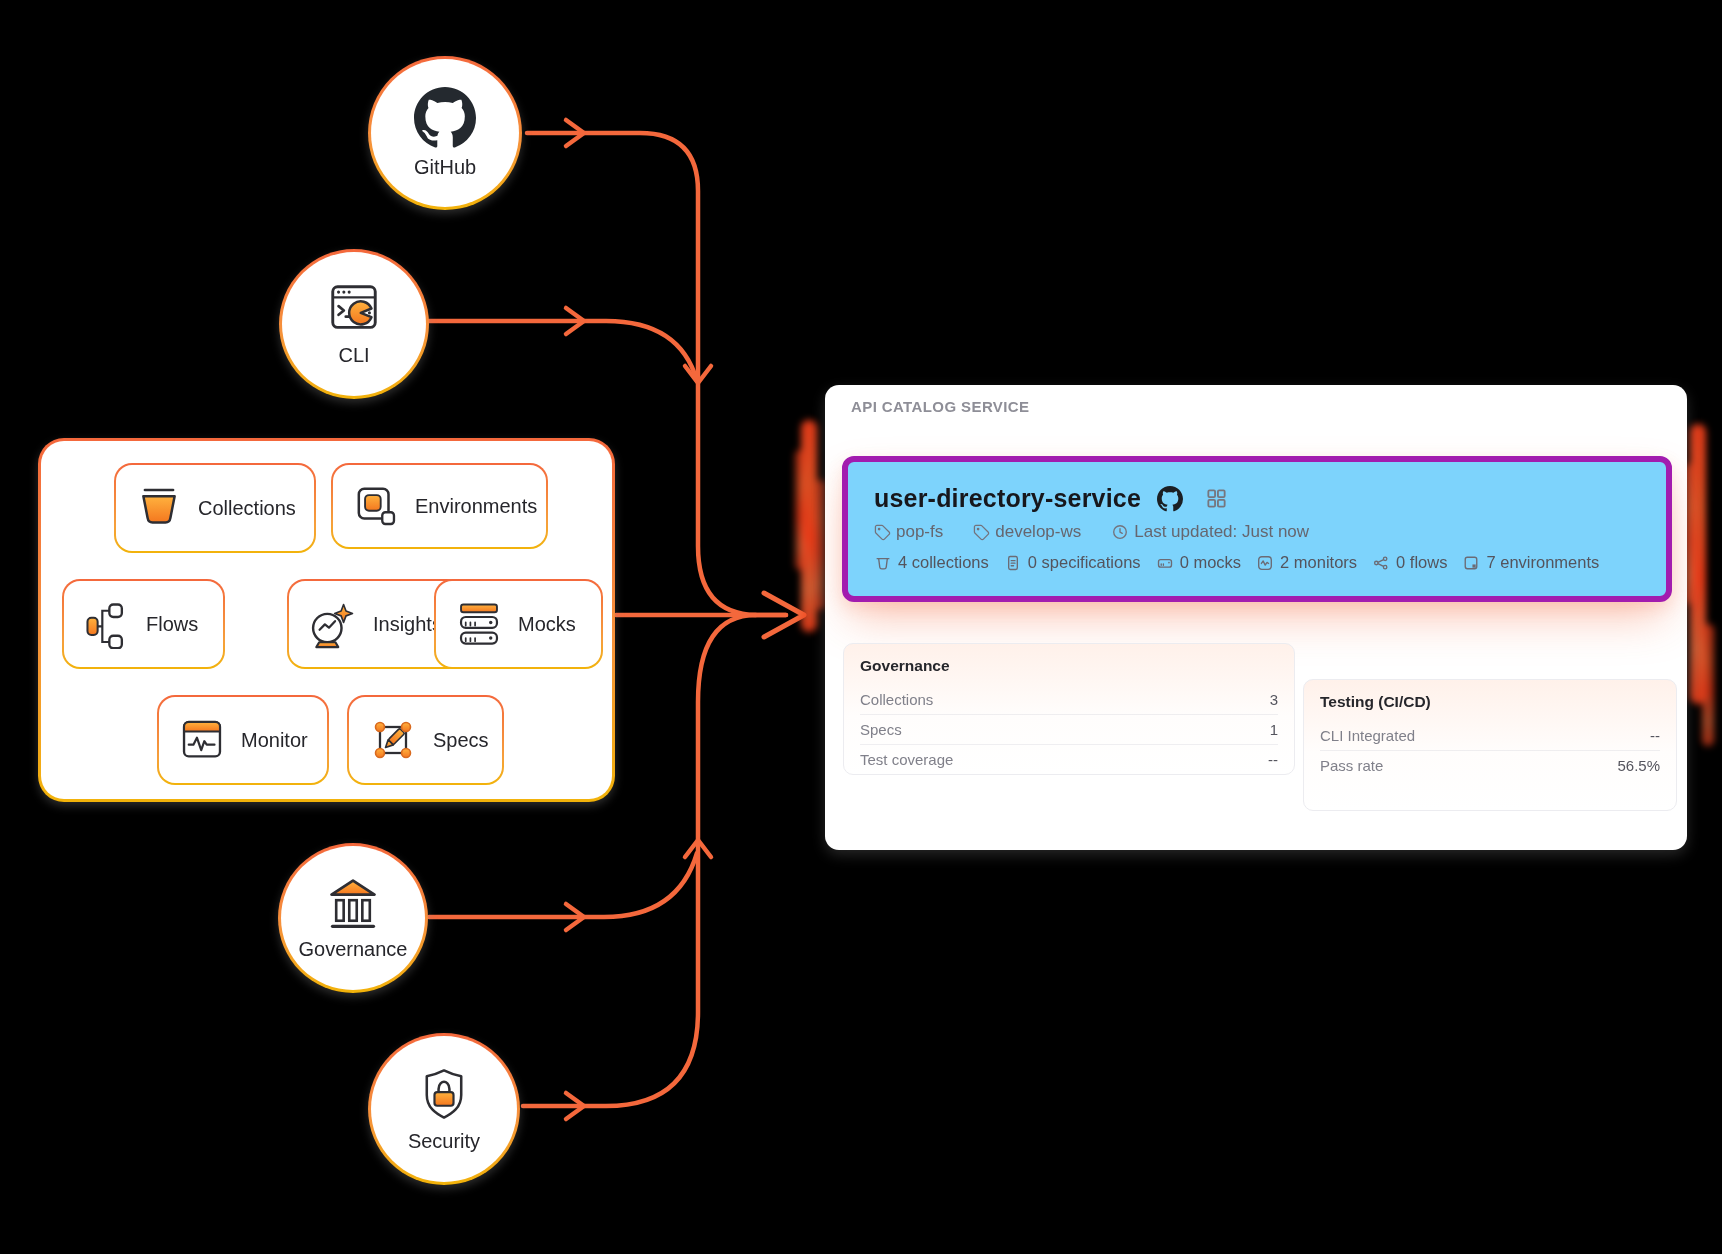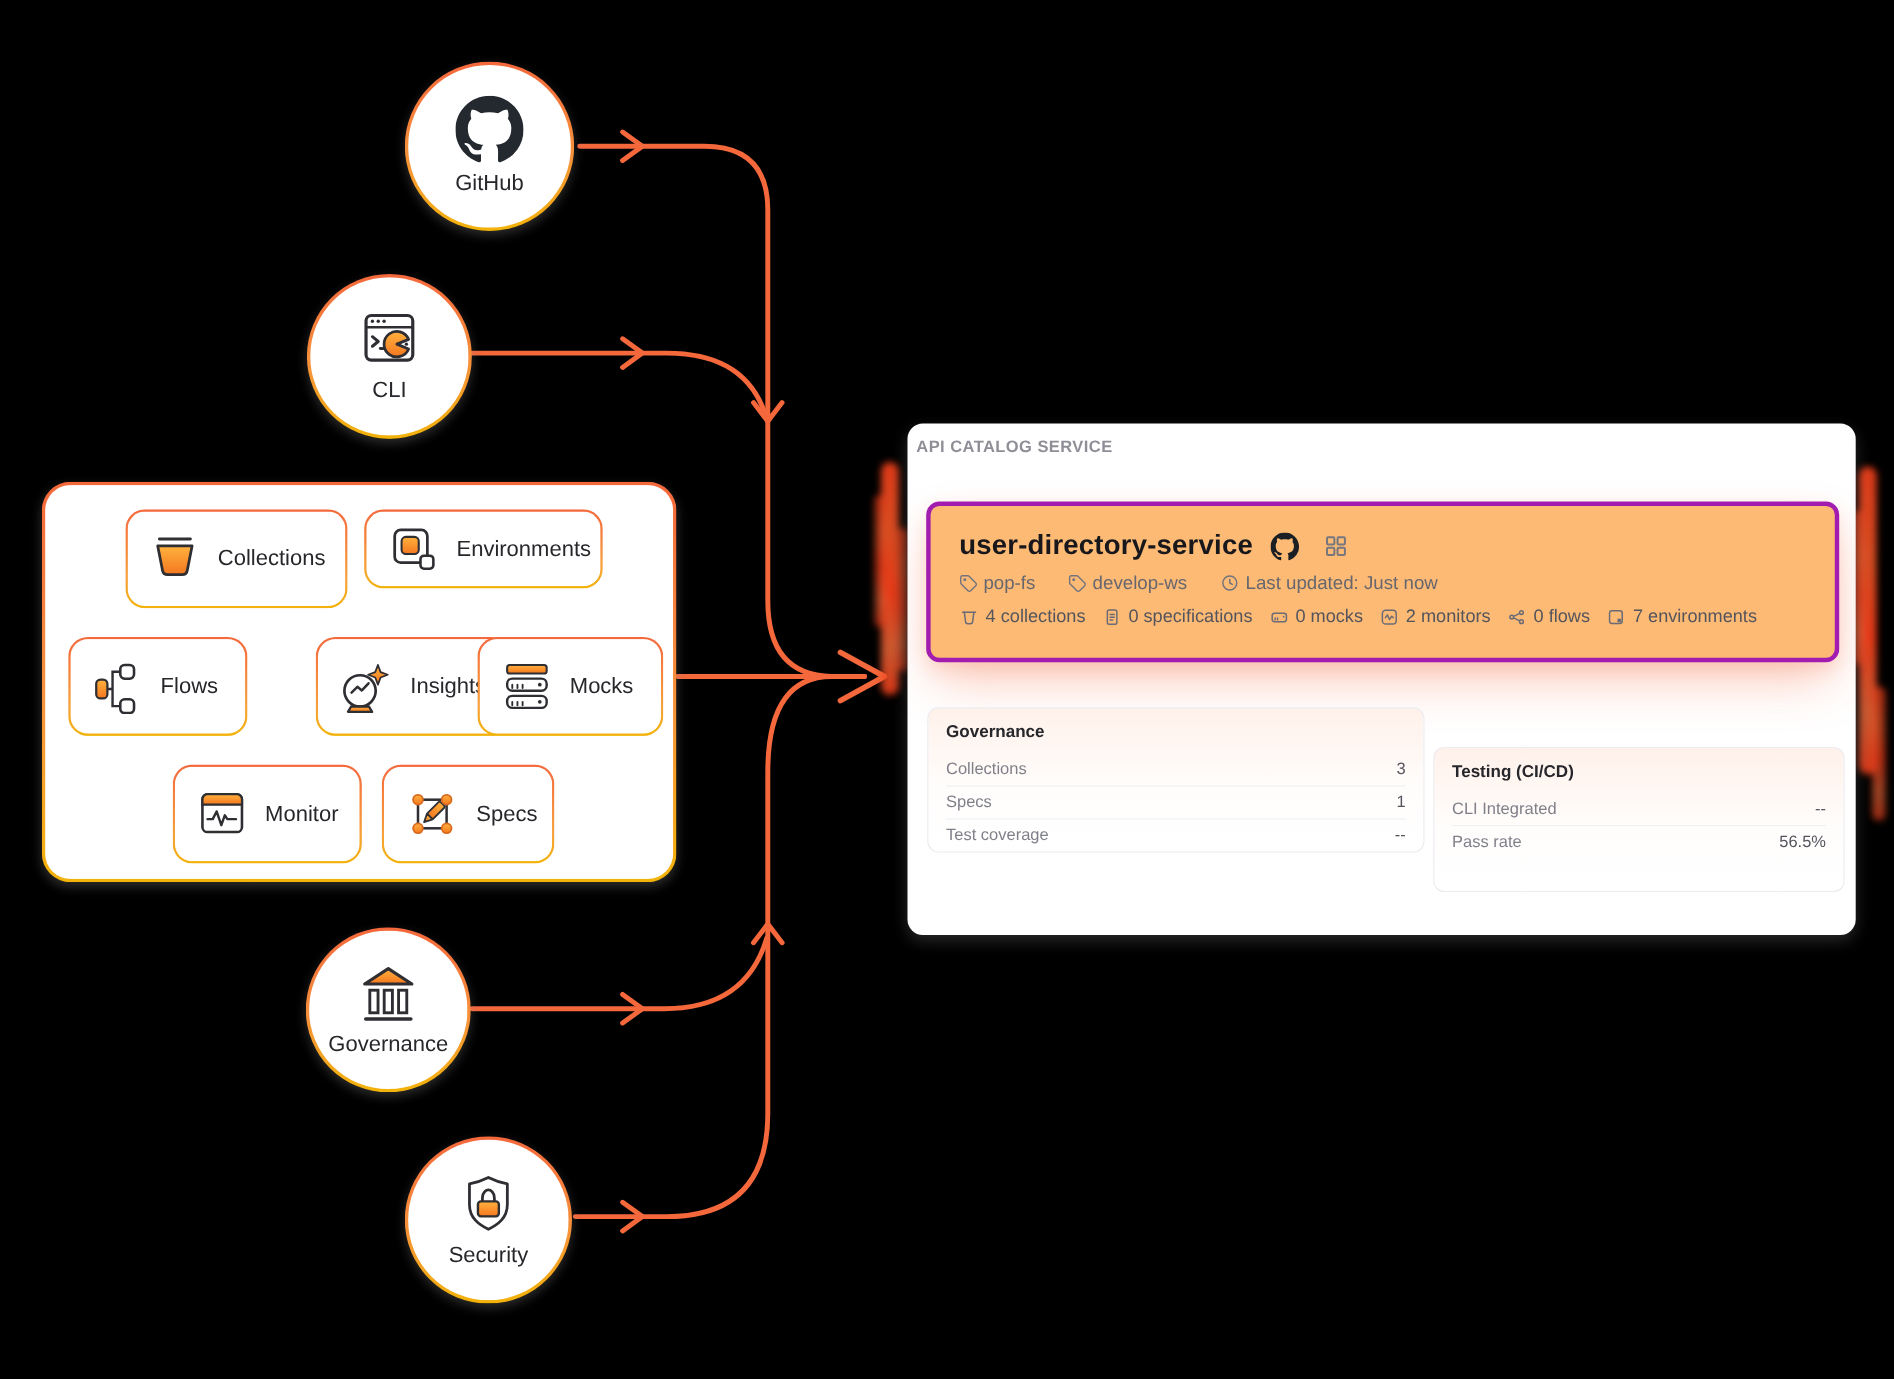--- a/index.html
+++ b/index.html
@@ -23,24 +23,24 @@
         box-shadow:0 4px 10px rgba(150,150,150,.30);}
   .pill{position:absolute;border-radius:18px;border:2.5px solid transparent;
         background:linear-gradient(#fff,#fff) padding-box,
                    linear-gradient(180deg,#F4683C 0%,#F6A03B 70%,#F2B30A 100%) border-box;
         display:flex;align-items:center;gap:14px;padding-left:18px;}
   .pill .plabel{font-size:20px;color:#26262B;font-weight:500;}
 
   
   .card{position:absolute;left:825px;top:385px;width:862px;height:465px;background:#fff;
         border-radius:14px;box-shadow:0 5px 14px rgba(140,140,140,.28);}
-  .card-header{position:absolute;left:8px;top:13px;font-size:15px;font-weight:600;
+  .card-header{position:absolute;left:26px;top:13px;font-size:15px;font-weight:600;
         letter-spacing:.4px;color:#8E8E97;}
   .service{position:absolute;left:17px;top:71px;width:830px;height:146px;border-radius:12px;
-        background:#fdba74;border:4px solid #a21caf;
+        background:#7dd3fc;border:6px solid #a21caf;
         box-shadow:0 22px 45px -8px rgba(244,103,59,.38),0 6px 16px rgba(244,103,59,.15);
         padding:22px 26px 0 26px;}
   .service-title-row{display:flex;align-items:center;gap:16px;}
   .service-title{font-size:25px;font-weight:700;color:#17171C;letter-spacing:.2px;}
   .meta-row{display:flex;align-items:center;gap:30px;margin-top:9px;
         font-size:17px;color:#66666F;}
   .meta-item{display:flex;align-items:center;gap:5px;}
   .stats-row{display:flex;align-items:center;gap:15px;margin-top:11px;
         font-size:16.5px;color:#54545D;}
   .stat{display:flex;align-items:center;gap:6px;white-space:nowrap;}
@@ -129,21 +129,21 @@
     <div class="pill" style="left:73px;top:22px;width:202px;height:90px;">
       <span>
         <svg width="50" height="50" viewBox="0 0 64 64">
           <path d="M14,9 H50" stroke="#2E2E33" stroke-width="3.4" stroke-linecap="round"></path>
           <path d="M12,17 H52 L46.5,45 C46,48.5 43.5,50.5 40.3,50.5 H23.7 C20.5,50.5 18,48.5 17.5,45 Z" fill="url(#og)" stroke="#2E2E33" stroke-width="3.2" stroke-linejoin="round"></path>
         </svg>
       </span>
       <span class="plabel">Collections</span>
     </div>
 
-    <div class="pill" style="left:290px;top:22px;width:217px;height:72px;text-align:right;">
+    <div class="pill" style="left:290px;top:22px;width:217px;height:86px;text-align:right;">
       <span>
         <svg width="50" height="50" viewBox="0 0 64 64">
           <rect x="10" y="10" width="38" height="38" rx="7" fill="#fff" stroke="#2E2E33" stroke-width="3.2"></rect>
           <rect x="18" y="18" width="20" height="20" rx="5" fill="url(#og)" stroke="#2E2E33" stroke-width="2.4"></rect>
           <rect x="40" y="40" width="15" height="15" rx="4" fill="#fff" stroke="#2E2E33" stroke-width="3"></rect>
         </svg>
       </span>
       <span class="plabel">Environments</span>
     </div>
 

